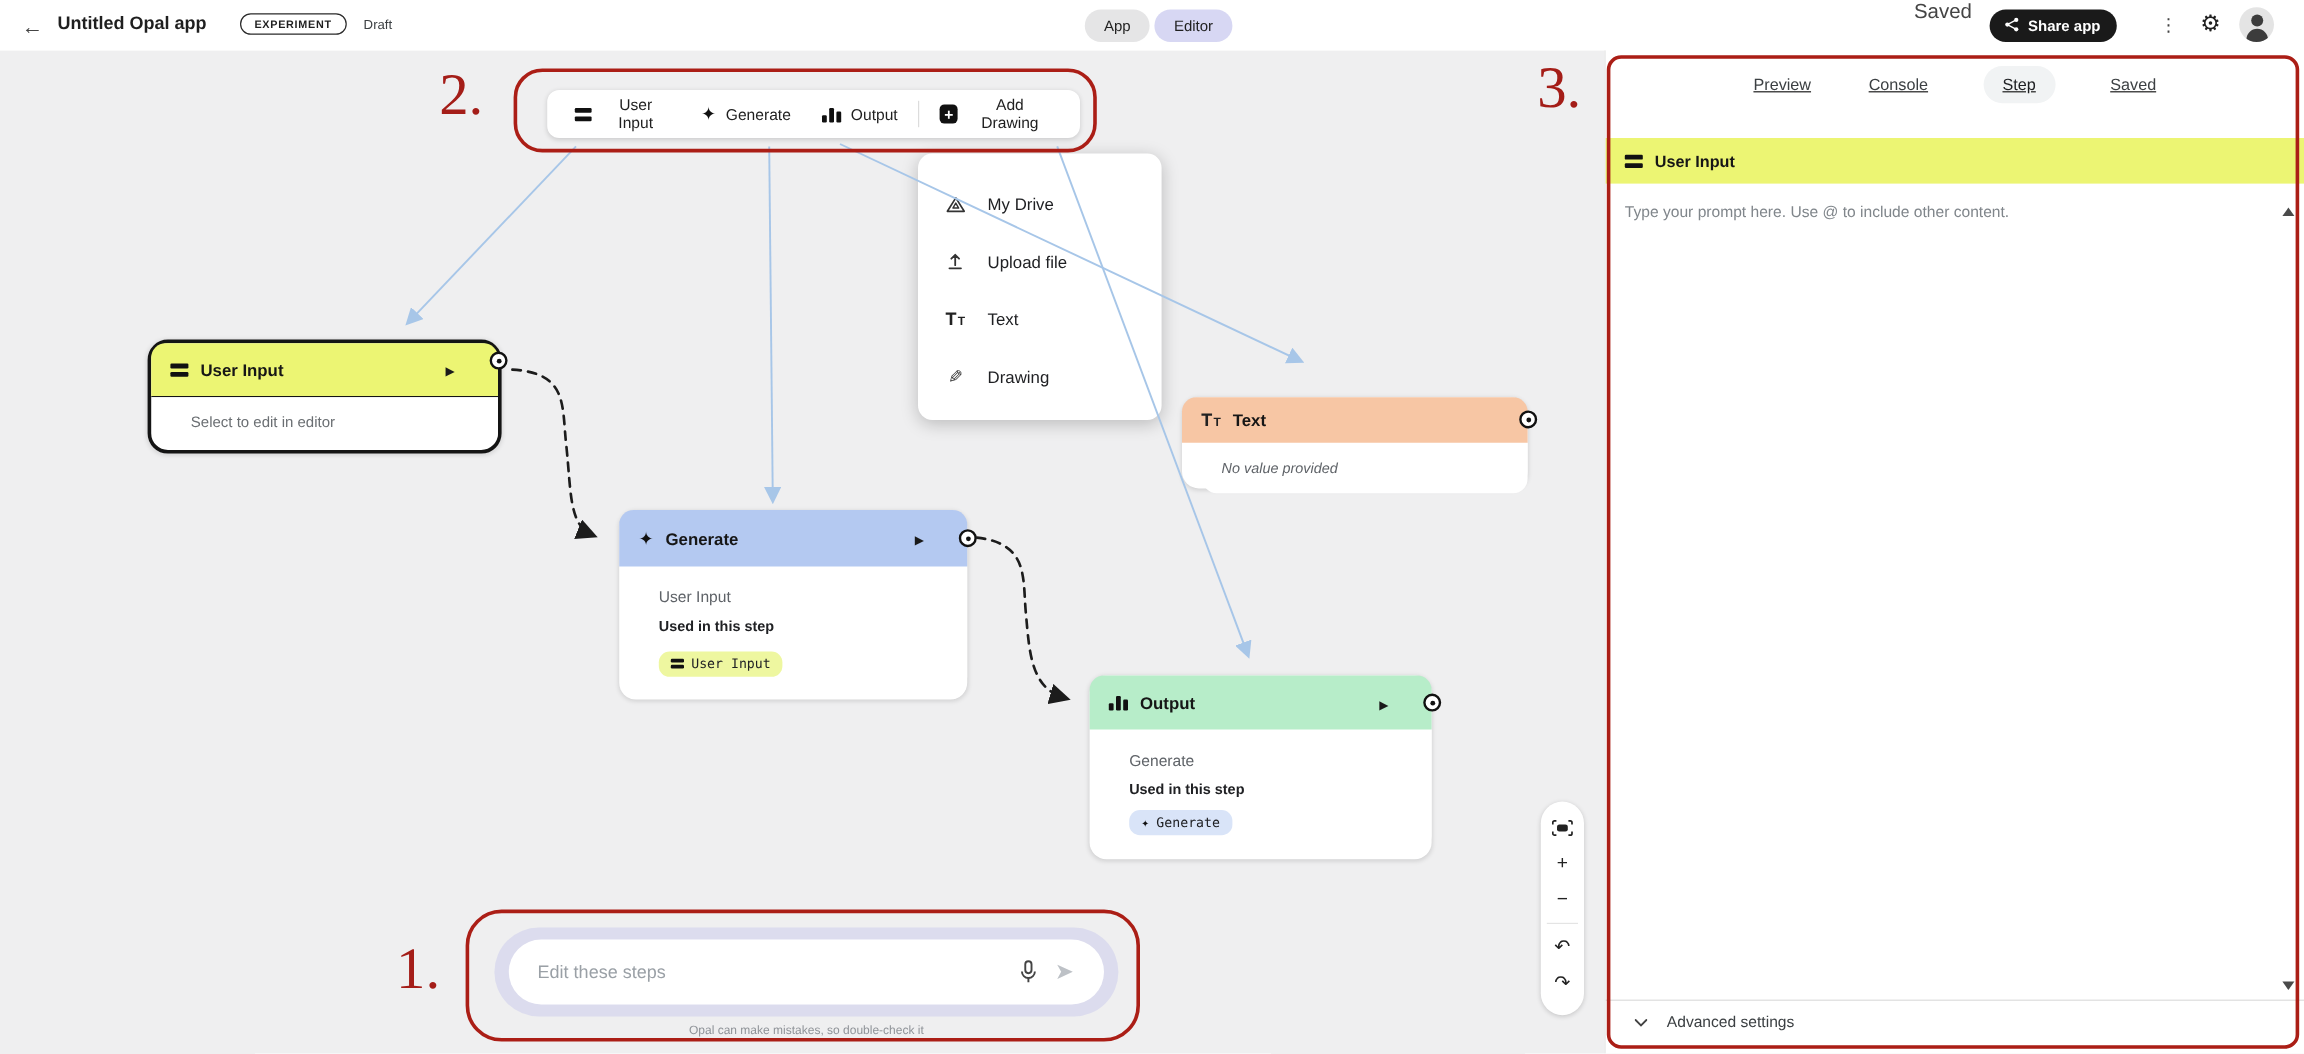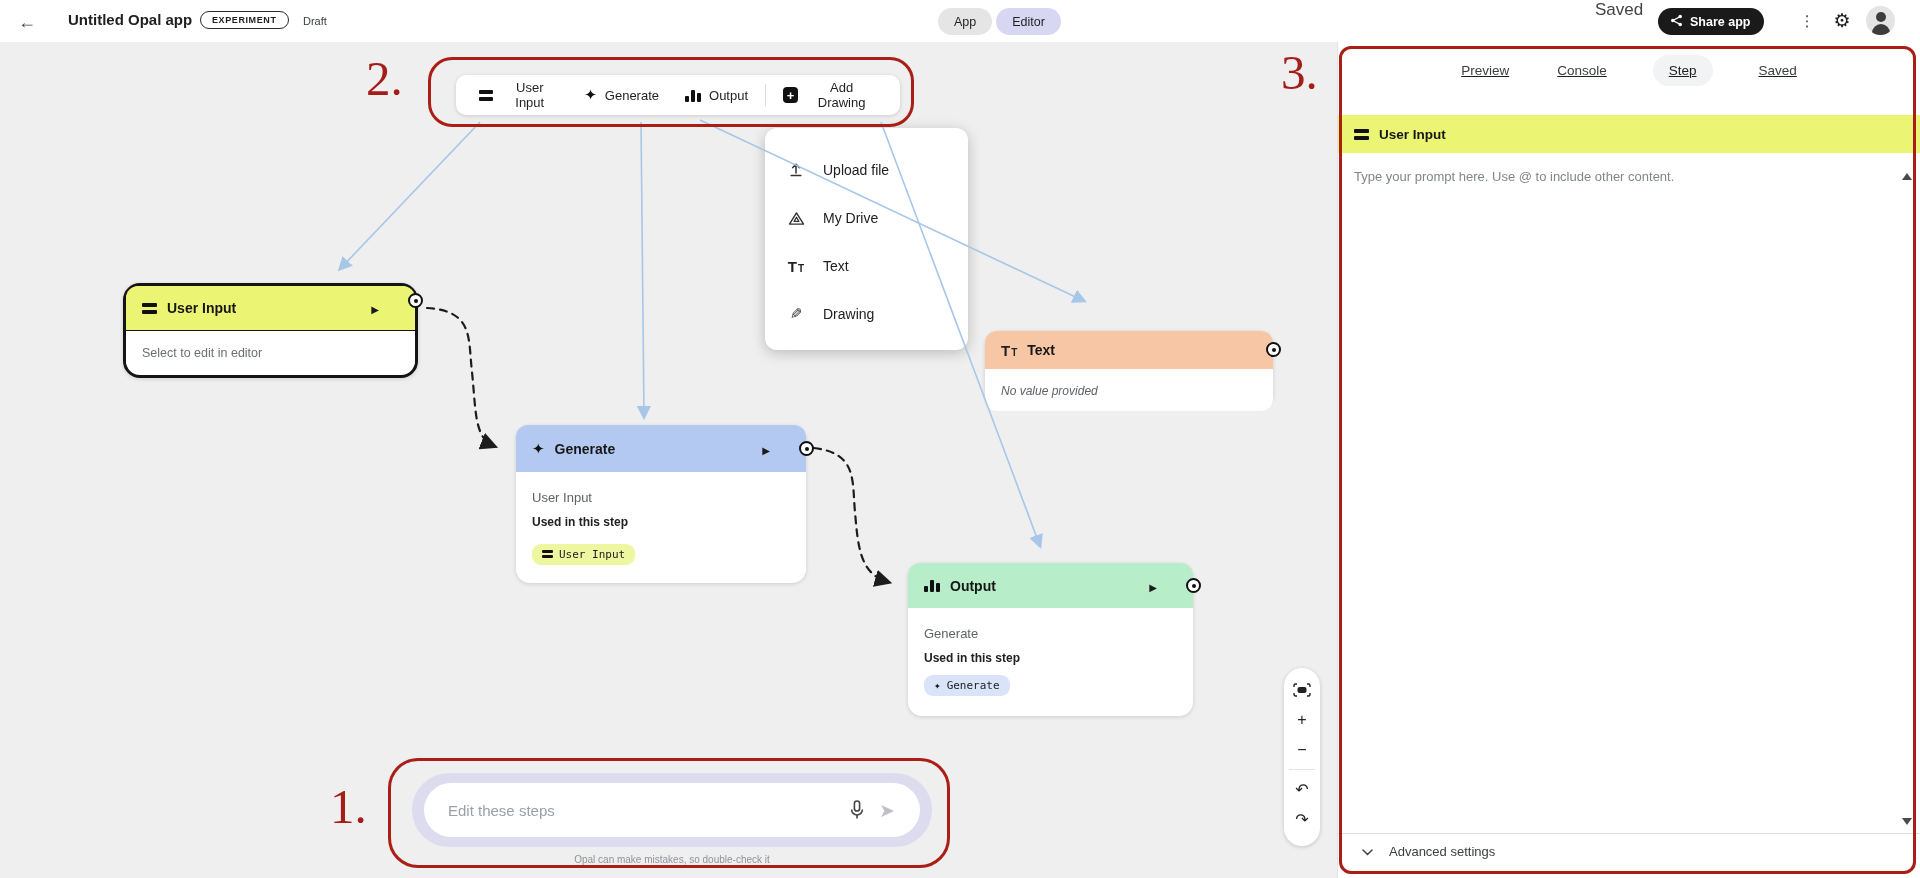--- a/index.html
+++ b/index.html
@@ -4,24 +4,24 @@
 <style>
   * { margin:0; padding:0; box-sizing:border-box; }
   html,body { width:1920px; height:878px; overflow:hidden; }
   body { font-family:"Liberation Sans","DejaVu Sans",sans-serif; background:#fff; color:#1f1f1f; }
   #app { position:relative; width:1920px; height:878px; overflow:hidden; }
 
   
   .topbar { position:absolute; left:0; top:0; width:1920px; height:42px; background:#fff; z-index:6; }
   .back-btn { position:absolute; left:14px; top:9px; width:26px; height:26px; border:none; background:transparent; font-size:18px; color:#444; cursor:pointer; }
   .back-btn::before { content:"\2190"; }
-  .app-title { position:absolute; left:48px; top:11px; font-size:15px; font-weight:700; color:#1f1f1f;margin-left:20px; }
+  .app-title { position:absolute; left:48px; top:11px; font-size:15px; font-weight:700; color:#1f1f1f; }
   .exp-badge { position:absolute; left:200px; top:11px; font-size:9px; font-weight:700; letter-spacing:.6px; color:#1f1f1f; border:1.5px solid #2a2a2a; border-radius:10px; padding:3px 11px; }
   .draft-label { position:absolute; left:303px; top:15px; font-size:11px; color:#3c4043; }
-  .mode-toggle { position:absolute; left:938px; top:8px; display:flex; gap:4px;justify-content:flex-end; }
+  .mode-toggle { position:absolute; left:904px; top:8px; display:flex; gap:4px;justify-content:flex-end; }
   .mode-btn { height:27px; border:none; border-radius:14px; font-size:12.5px; padding:0 16px; cursor:pointer; font-family:inherit; color:#1f1f1f; }
   .mode-btn.app { background:#e5e5e6; }
   .mode-btn.editor { background:#d7d7f3; }
   .saved-label { position:absolute; left:1595px; top:0; font-size:17px; color:#444; }
   .share-btn { position:absolute; left:1658px; top:8px; height:27px; background:#1a1a1a; color:#fff; border:none; border-radius:14px; font-size:12.5px; font-weight:600; padding:0 14px 0 12px; display:flex; align-items:center; gap:7px; cursor:pointer; font-family:inherit; }
   .kebab-btn { position:absolute; left:1796px; top:9px; width:22px; height:24px; border:none; background:transparent; font-size:15px; color:#444; cursor:pointer; }
   .kebab-btn::before { content:"\22EE"; }
   .gear-btn { position:absolute; left:1828px; top:6px; width:28px; height:28px; border:none; background:transparent; font-size:19px; color:#222; cursor:pointer; }
   .gear-btn::before { content:"\2699"; }
   .avatar { position:absolute; left:1866px; top:6px; width:29px; height:29px; border-radius:50%; background:#e4e4e4; cursor:pointer; overflow:hidden; }
@@ -55,21 +55,21 @@
   .g-play::before { content:"\25B6"; font-size:10px; }
 
   
   .assets-menu { position:absolute; left:765px; top:86px; width:203px; background:#fff; border-radius:12px; box-shadow:0 3px 14px rgba(0,0,0,.22); padding:18px 0 12px; z-index:4; }
   .menu-item { display:flex; align-items:center; gap:18px; height:48px; padding:0 22px; font-size:14px; color:#202124; cursor:pointer; }
   .menu-ic { width:18px; display:inline-flex; justify-content:center; }
 
   
   .node { position:absolute; border-radius:14px; background:#fff; box-shadow:0 1px 4px rgba(0,0,0,.14); z-index:2; }
   .node-header { position:relative; display:flex; align-items:center; gap:10px; padding:0 16px; font-size:14px; font-weight:700; color:#161616; border-radius:12px 12px 0 0; }
-  .node-body { background:#fff; border-radius:0 0 12px 12px; padding:12px 16px; }
+  .node-body { background:#fff; border-radius:0 0 12px 12px; padding:12px 16px;margin-left:17px; }
   .connector { position:absolute; right:-8px; width:15px; height:15px; border-radius:50%; background:#fff; border:2.5px solid #111; z-index:3; cursor:pointer; }
   .connector::after { content:""; position:absolute; left:50%; top:50%; width:4px; height:4px; margin:-2px 0 0 -2px; background:#111; border-radius:50%; }
   .hdr-play { position:absolute; right:36px; top:50%; transform:translateY(-50%); }
 
   .node-userinput { left:123px; top:241px; width:295px; height:95px; border:3px solid #141414; border-radius:17px; }
   .node-userinput .node-header { height:45px; background:#ecf573; border-bottom:1.5px solid #141414; }
   .node-userinput .node-body { border-radius:0 0 13px 13px; }
   .muted-note { font-size:12.5px; color:#6b6f73; }
 
   .node-generate { left:516px; top:383px; width:290px; height:158px; }
@@ -204,35 +204,35 @@
       <span class="tool-divider"></span>
       <button class="tool-btn">
         <span class="ic-plussq"></span>
         <span>Add Drawing</span>
       </button>
     </div>
 
     <div class="assets-menu">
       <div class="menu-item">
         <span class="menu-ic">
+          <svg width="17" height="15" viewBox="0 0 17 15">
+              <path d="M8.5 1.9 L15.5 13.1 H1.5 Z" fill="none" stroke="#333" stroke-width="1.4" stroke-linejoin="round"></path>
+              <path d="M8.5 6.2 L10.9 10.4 H6.1 Z" fill="none" stroke="#333" stroke-width="1.2" stroke-linejoin="round"></path>
+            </svg>
+        </span>
+        <span>My Drive</span>
+      </div>
+      <div class="menu-item">
+        <span class="menu-ic">
           <svg width="16" height="16" viewBox="0 0 16 16">
               <path d="M8 11 V2.6 M4.8 5.6 L8 2.3 L11.2 5.6" fill="none" stroke="#333" stroke-width="1.5" stroke-linecap="round" stroke-linejoin="round"></path>
               <path d="M3.2 13.6 h9.6" stroke="#333" stroke-width="1.5" stroke-linecap="round"></path>
             </svg>
         </span>
         <span>Upload file</span>
-      </div>
-      <div class="menu-item">
-        <span class="menu-ic">
-          <svg width="17" height="15" viewBox="0 0 17 15">
-              <path d="M8.5 1.9 L15.5 13.1 H1.5 Z" fill="none" stroke="#333" stroke-width="1.4" stroke-linejoin="round"></path>
-              <path d="M8.5 6.2 L10.9 10.4 H6.1 Z" fill="none" stroke="#333" stroke-width="1.2" stroke-linejoin="round"></path>
-            </svg>
-        </span>
-        <span>My Drive</span>
       </div>
       <div class="menu-item">
         <span class="menu-ic g-tt"></span>
         <span>Text</span>
       </div>
       <div class="menu-item">
         <span class="menu-ic g-pencil"></span>
         <span>Drawing</span>
       </div>
     </div>

